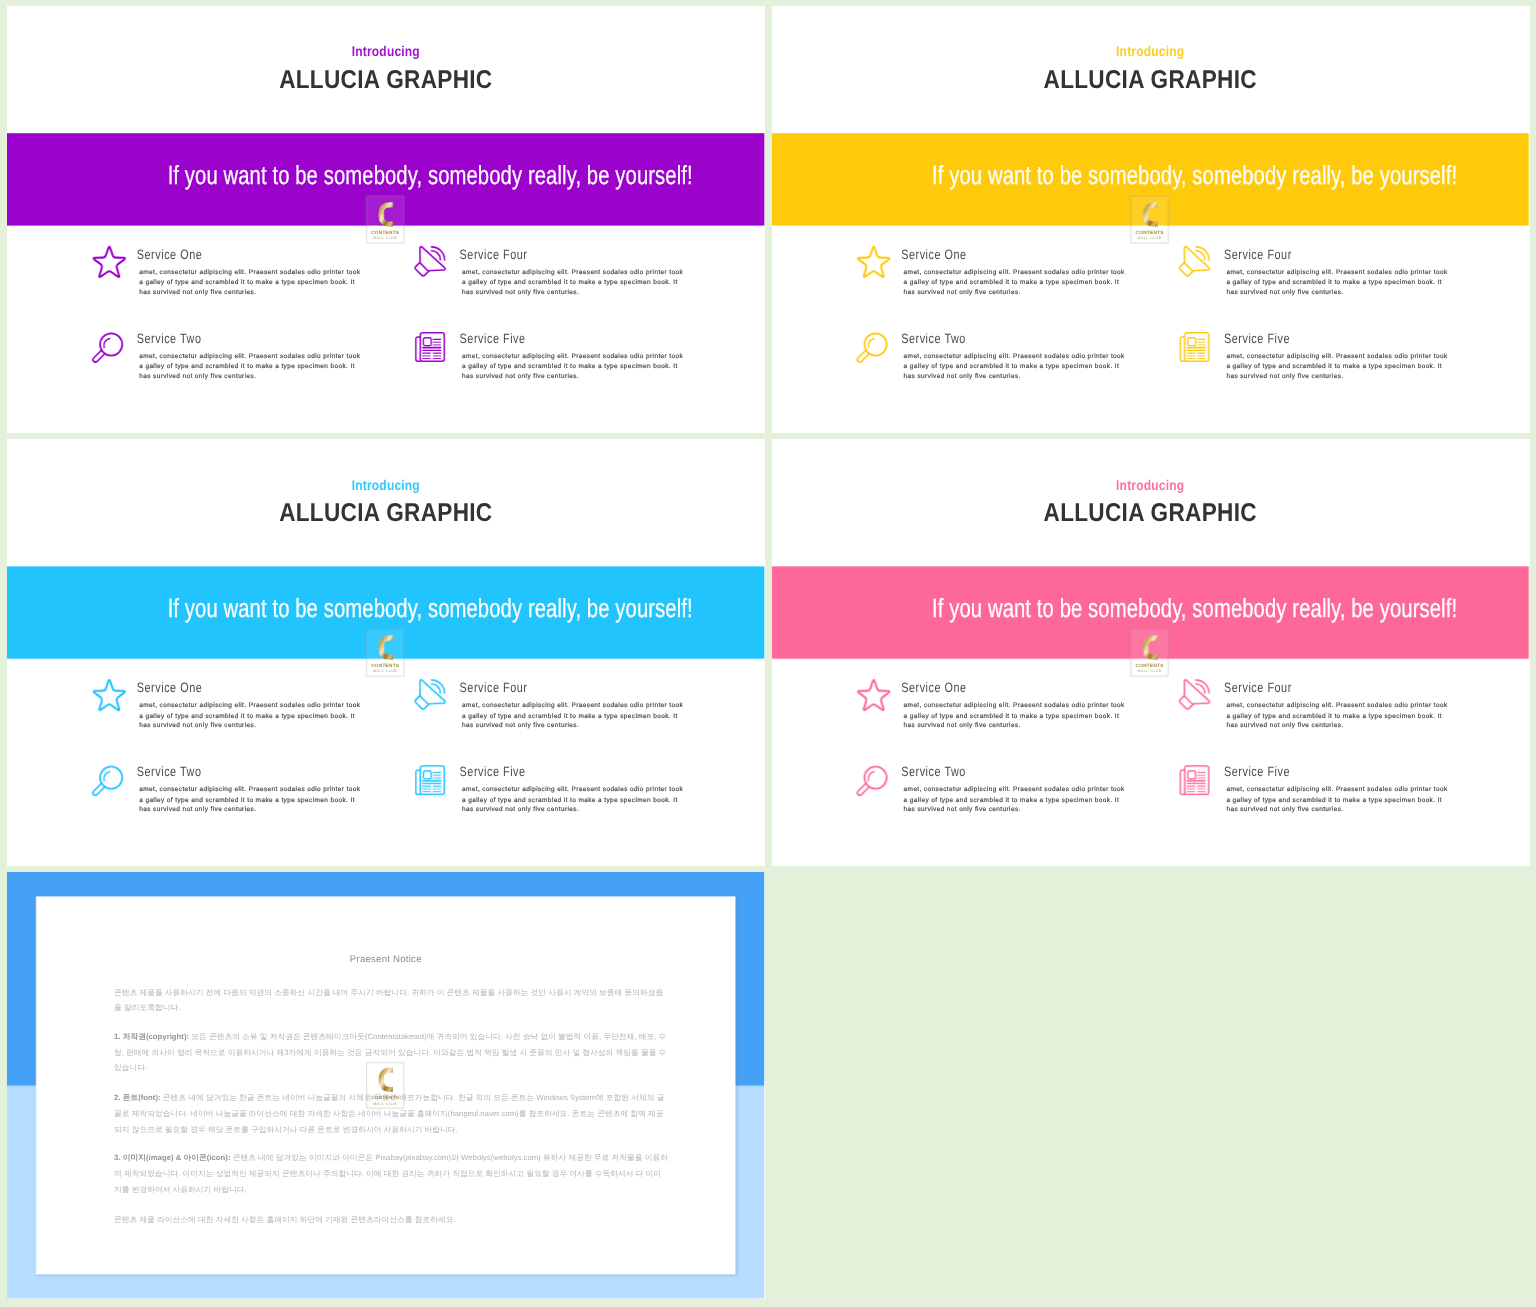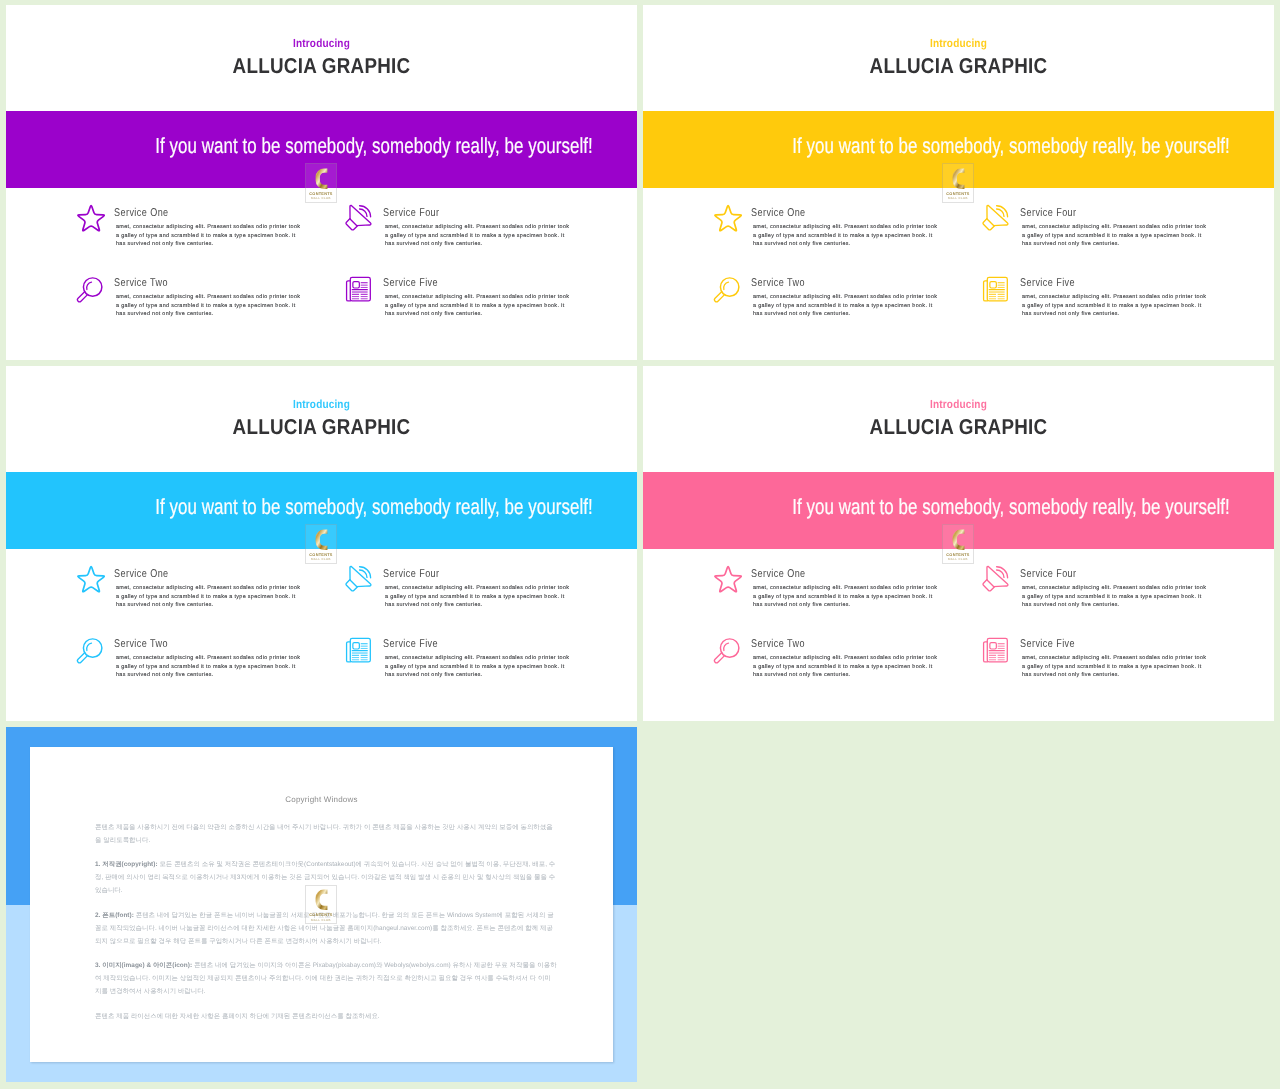--- a/index.html
+++ b/index.html
@@ -7,21 +7,21 @@
   body{width:1280px;height:1089px;background:#e4f1da;font-family:"Liberation Sans",sans-serif;overflow:hidden;
        -webkit-font-smoothing:antialiased;text-rendering:geometricPrecision;}
 
   .grid{position:relative;width:1280px;height:1089px;}
   .slide{position:absolute;width:631px;height:355px;background:#ffffff;overflow:hidden;transform:translateZ(0);}
   .s1{left:6px;top:5px}.s2{left:643px;top:5px}.s3{left:6px;top:366px}.s4{left:643px;top:366px}
   .s5{left:6px;top:727px;width:631px;height:355px;background:#fff;overflow:hidden;transform:translateZ(0)}
 
   .intro{position:absolute;top:31.5px;left:0;right:0;text-align:center;font-size:11.7px;font-weight:bold;letter-spacing:.2px;opacity:.93;transform:scaleX(.855) translateZ(0);}
   .maintitle{position:absolute;top:48.5px;left:0;right:0;text-align:center;font-size:21.5px;font-weight:bold;color:#333335;letter-spacing:.3px;transform:scaleX(.875) translateZ(0);}
-  .banner{position:absolute;left:0;top:106px;width:705px;height:77px;padding-left:31px;}
+  .banner{position:absolute;left:0;top:106px;width:705px;height:77px;}
   .banner-text{position:absolute;left:0;right:0;top:22px;text-align:center;font-size:21.8px;color:#fdfdfd;letter-spacing:.1px;font-weight:400;-webkit-text-stroke:.22px #fdfdfd;transform:scaleX(.775) translateZ(0);}
 
   .logo{position:absolute;left:299px;top:158px;width:32px;height:39.5px;}
   .logo-box{position:absolute;left:0;top:0;width:32px;height:39.5px;border:1px solid rgba(140,140,140,.26);background:rgba(255,255,255,.10);box-sizing:border-box;}
   .logo-c{position:absolute;left:9.8px;top:4.5px;width:13px;height:21px;line-height:0;font-size:0;}
   .sr{position:absolute;width:0;height:0;overflow:hidden;font-size:0;color:transparent;}
   .logo-n{position:absolute;left:0;right:0;top:27.5px;text-align:center;font-size:3.9px;letter-spacing:.25px;color:#9e8741;font-weight:bold;transform:translateZ(0);}
   .logo-s{position:absolute;left:0;right:0;top:33.4px;text-align:center;font-size:2.9px;letter-spacing:.45px;color:#b5a06a;transform:translateZ(0);}
 
   .svc{position:absolute;width:230px;height:62px;}
@@ -322,21 +322,21 @@
             </g>
           </svg></span>
       <div class="ttl">Service Five</div>
       <div class="bd">amet, consectetur adipiscing elit. Praesent sodales odio printer took a galley of type and scrambled it to make a type specimen book.  It has survived not only five centuries.</div>
     </div>
   </div>
   <div class="slide s5">
     <div class="cp-top"></div>
     <div class="cp-bot"></div>
     <div class="cp-card">
-      <div class="cp-h2">Copyright Windows</div>
+      <div class="cp-h2">Praesent Notice</div>
       <div class="cp-body">
         <p>콘텐츠 제품을 사용하시기 전에 다음의 약관의 소중하신 시간을 내어 주시기 바랍니다. 귀하가 이 콘텐츠 제품을 사용하는 것만 사용시 계약의 보증에 동의하셨음을 알리도록합니다.</p>
         <p><b>1. 저작권(copyright):</b><span> 모든 콘텐츠의 소유 및 저작권은 콘텐츠테이크아웃(Contentstakeout)에 귀속되어 있습니다. 사전 승낙 없이 불법적 이용, 무단전재, 배포, 수정, 판매에 의사이 영리 목적으로 이용하시거나 제3자에게 이용하는 것은 금지되어 있습니다. 이와같은 법적 책임 발생 시 준용의 민사 및 형사상의 책임을 물을 수 있습니다.</span></p>
         <p><b>2. 폰트(font):</b><span> 콘텐츠 내에 담겨있는 한글 폰트는 네이버 나눔글꼴의 서체로 무료로 배포가능합니다. 한글 외의 모든 폰트는 Windows System에 포함된 서체의 글꼴로 제작되었습니다. 네이버 나눔글꼴 라이선스에 대한 자세한 사항은 네이버 나눔글꼴 홈페이지(hangeul.naver.com)를 참조하세요. 폰트는 콘텐츠에 함께 제공되지 않으므로 필요할 경우 해당 폰트를 구입하시거나 다른 폰트로 변경하시어 사용하시기 바랍니다.</span></p>
         <p><b>3. 이미지(image) &amp; 아이콘(icon):</b><span> 콘텐츠 내에 담겨있는 이미지와 아이콘은 Pixabay(pixabay.com)와 Webolys(webolys.com) 유하사 제공한 무료 저작물을 이용하여 제작되었습니다. 이미지는 상업적인 제공되지 콘텐츠이나 주의합니다. 이에 대한 권리는 귀하가 직접으로 확인하시고 필요할 경우 여사를 수득하셔서 다 이미지를 변경하여서 사용하시기 바랍니다.</span></p>
         <p>콘텐츠 제품 라이선스에 대한 자세한 사항은 홈페이지 하단에 기재된 콘텐츠라이선스를 참조하세요.</p>
       </div>
     </div>
   </div>
 

